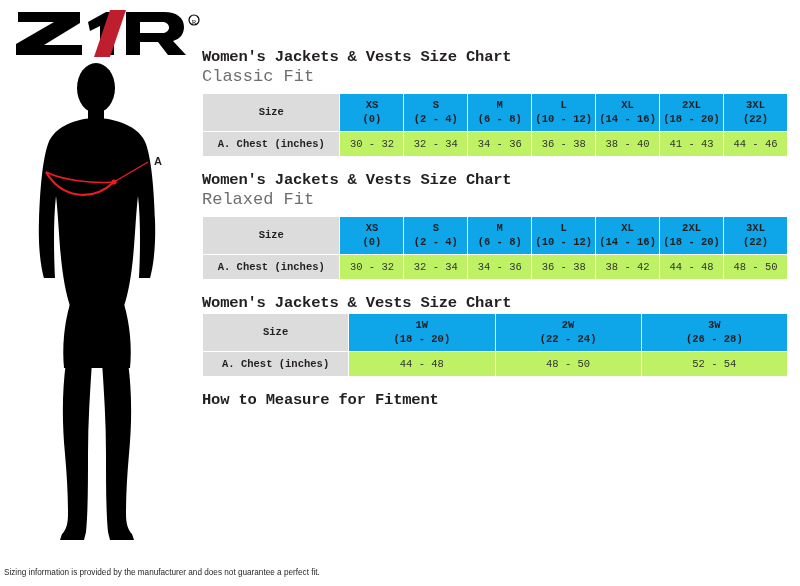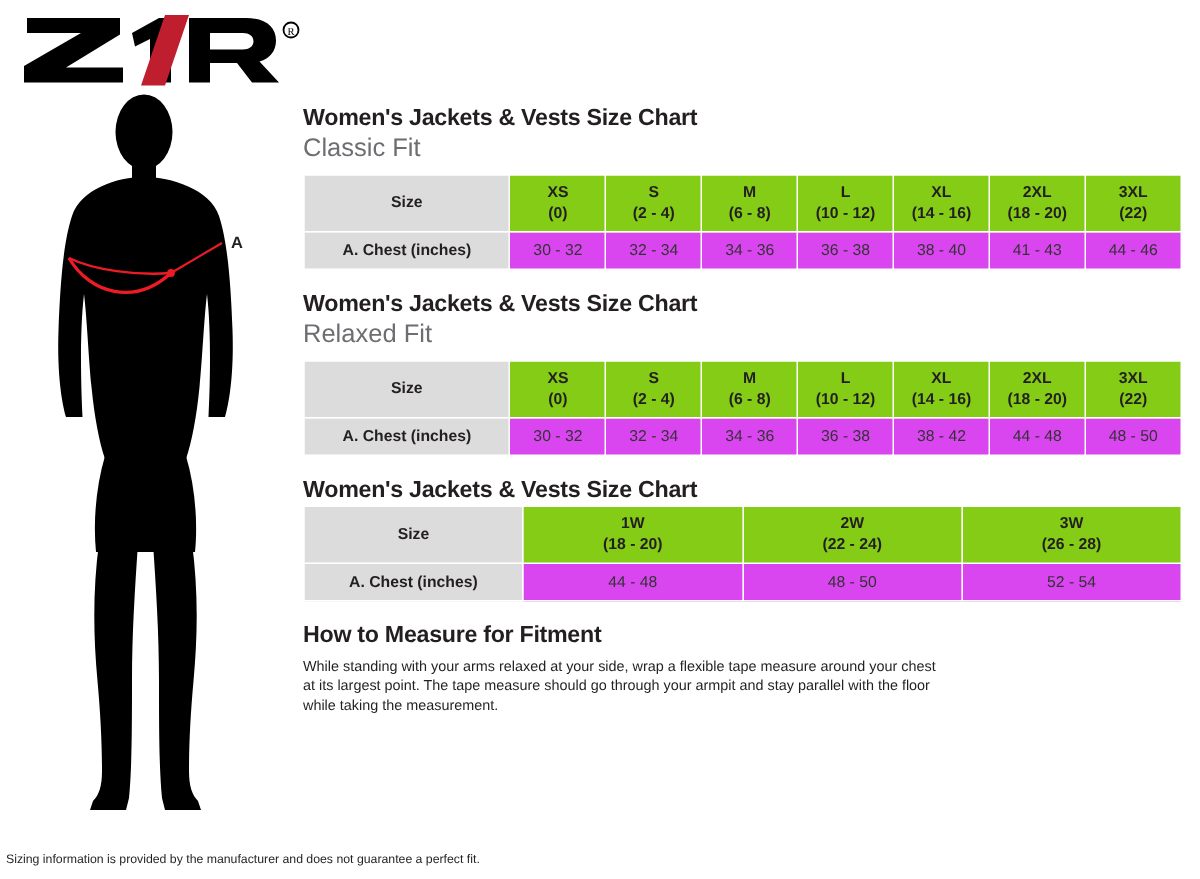--- a/index.html
+++ b/index.html
@@ -33,22 +33,23 @@
     left: 8px;
     top: 62px;
     width: 190px;
     height: 480px;
   }
 
   
   .content {
     position: absolute;
     left: 202px;
-    top: 70px;
+    top: 48px;
     width: 586px;
+    font-family: Liberation Mono, monospace;
   }
 
   .block { margin-bottom: 14px; }
 
   h2.title {
     font-size: 15.5px;
     font-weight: bold;
     margin: 0 0 1px 0;
     letter-spacing: -0.2px;
     color: #231f20;
@@ -67,31 +68,31 @@
   table.size-table td {
     border: 1px solid #ffffff;
     text-align: center;
     vertical-align: middle;
     font-size: 10.5px;
     color: #333333;
     padding: 0;
     height: 25px;
   }
   table.size-table tr.head td {
-    background: #84cc16;
+    background: #0ea5e9;
     font-weight: bold;
     color: #231f20;
     height: 38px;
     line-height: 1.25;
     font-size: 10.5px;
   }
   table.size-table tr.head td .sz-label { display: block; font-weight: bold; }
   table.size-table tr.head td .sz-range { display: block; font-weight: bold; }
   table.size-table tr.body td {
-    background: #d946ef;
+    background: #bef264;
   }
   table.size-table tr.body td.rowlabel,
   table.size-table tr.head td.rowlabel {
     background: #dcdcdc;
     font-weight: bold;
     color: #231f20;
   }
   table.size-table tr.body td.rowlabel { font-size: 10.5px; }
 
   
@@ -358,21 +359,20 @@
             <td>44 - 48</td>
             <td>48 - 50</td>
             <td>52 - 54</td>
           </tr>
         </tbody>
       </table>
     </div>
 
     <div class="howto">
       <h2>How to Measure for Fitment</h2>
-      <p>While standing with your arms relaxed at your side, wrap a flexible tape measure around your chest at its largest point. The tape measure should go through your armpit and stay parallel with the floor while taking the measurement.</p>
     </div>
 
   </div>
 
   <div class="footer">
     <div>Sizing information is provided by the manufacturer and does not guarantee a perfect fit.</div>
   </div>
 
 </div>
 

